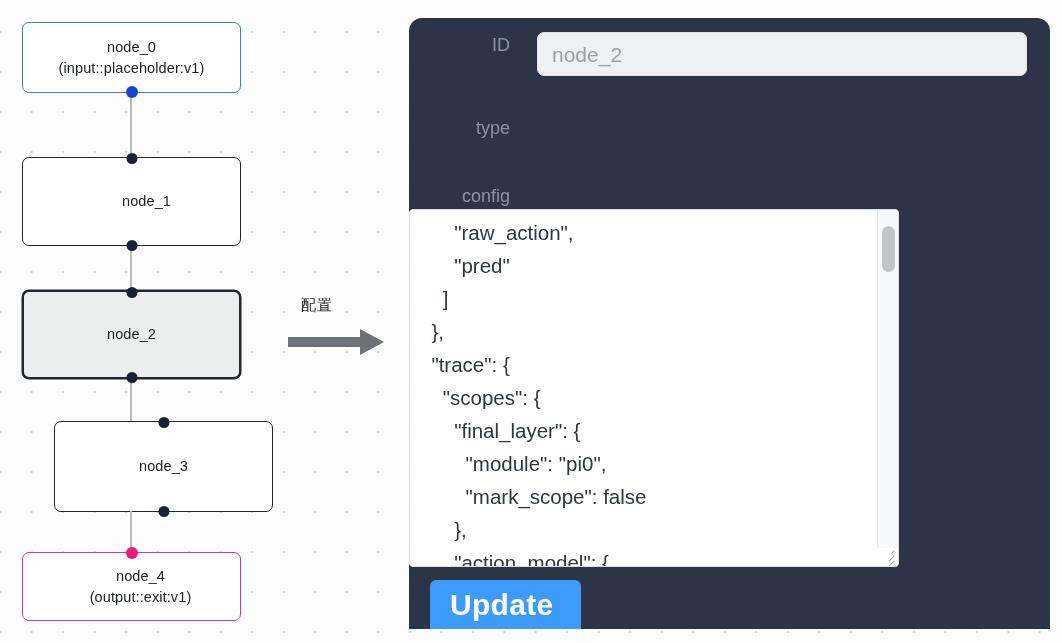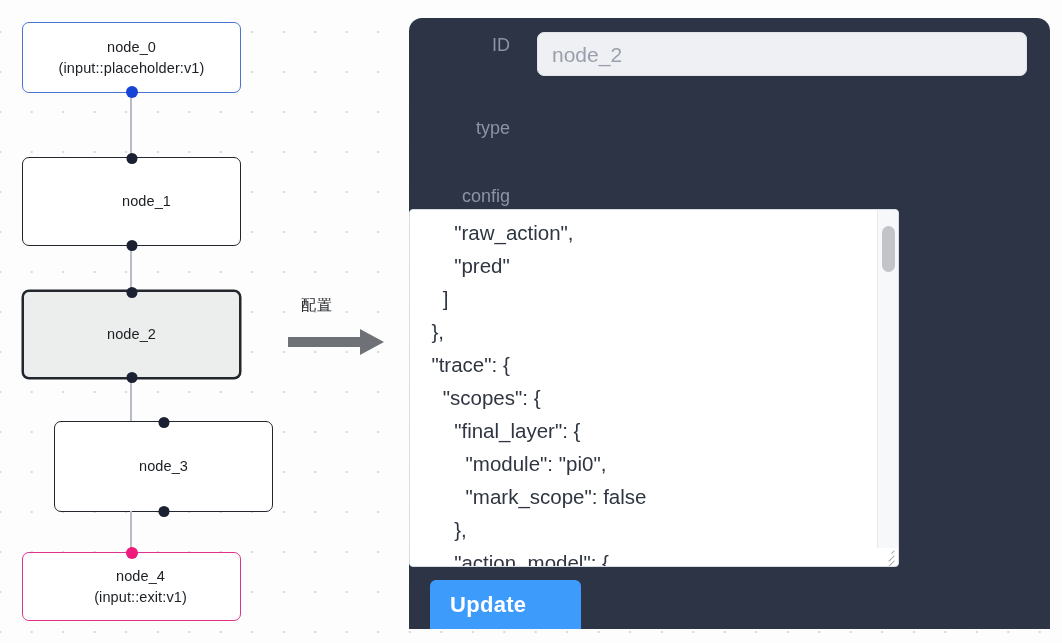--- a/index.html
+++ b/index.html
@@ -223,21 +223,21 @@
   #update-button {
     position: absolute;
     left: 21px;
     top: 562px;
     width: 151px;
     height: 49px;
     background: #3d9bfb;
     border: none;
     border-radius: 6px 6px 0 0;
     color: #ffffff;
-    font-size: 22px;
+    font-size: 30px;
     font-weight: bold;
     letter-spacing: .3px;
     font-family: "Liberation Sans", "DejaVu Sans", sans-serif;
     text-align: left;
     padding: 0 0 0 20px;
     cursor: pointer;
   }
 </style>
 </head>
 <body>
@@ -270,21 +270,21 @@
     </div>
 
     <div class="node" style="left:22px;top:421px;width:219px;height:91px;margin-left:32px;">
       <div class="ntitle">node_3</div>
       <span class="port top"></span>
       <span class="port bottom"></span>
     </div>
 
     <div class="node is-output" style="left:22px;top:552px;width:219px;height:69px;padding-left:28px;">
       <div class="ntitle">node_4</div>
-      <div class="nsub">(input::exit:v1)</div>
+      <div class="nsub">(output::exit:v1)</div>
       <span class="port top pink"></span>
     </div>
   </div>
 
   <div id="annotation">
     <div class="cn-label">配置</div>
     <svg width="98" height="32" viewBox="0 0 98 32">
       <path d="M0 11 L72 11 L72 3 L96 16 L72 29 L72 21 L0 21 Z" fill="#6e7175"></path>
     </svg>
   </div>

